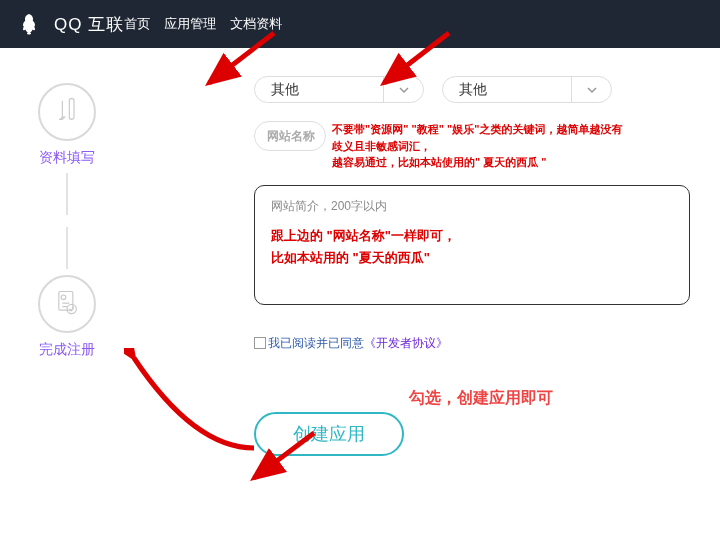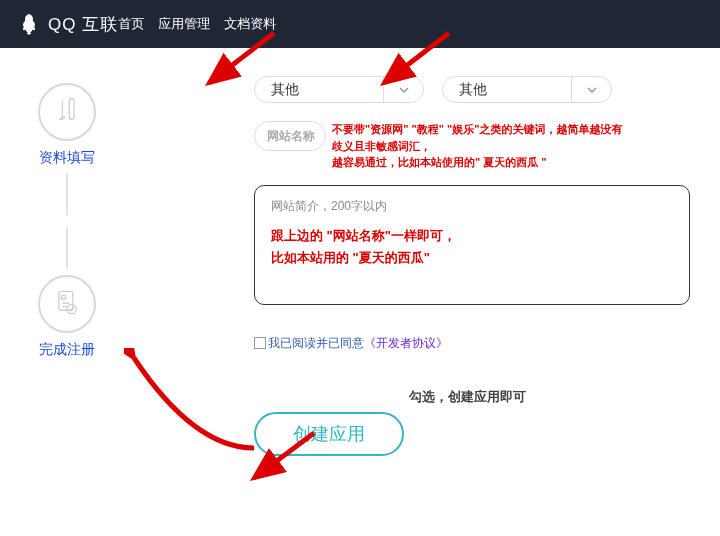--- a/index.html
+++ b/index.html
@@ -1,45 +1,45 @@
 <!DOCTYPE html>
 <html><head>
 <meta charset="utf-8">
 <style>
   * { box-sizing: border-box; margin: 0; padding: 0; }
   body { font-family: "Microsoft YaHei", Arial, sans-serif; width: 720px; height: 536px; overflow: hidden; background: #fff; }
   .header { background: #1e2733; height: 48px; display: flex; align-items: center; padding: 0 18px; color: #fff; }
-  .logo { display: flex; align-items: flex-end; gap: 6px; }
+  .logo { display: flex; align-items: flex-end; gap: 12px; }
   .logo-icon { width: 24px; height: 24px; }
   .logo-text { font-size: 17px; letter-spacing: 1px; font-weight: 300; }
   .nav { display: flex; gap: 14px; }
   .nav a { color: #fff; font-size: 13px; text-decoration: none; }
   .body { display: flex; }
   .sidebar { width: 140px; padding-top: 35px; display: flex; flex-direction: column; align-items: center; }
   .step { display: flex; flex-direction: column; align-items: center; }
   .step-circle { width: 58px; height: 58px; border: 2px solid #d9d9d9; border-radius: 50%; display: flex; align-items: center; justify-content: center; }
-  .step-label { margin-top: 8px; font-size: 14px; color: #1d4ed8; }
+  .step-label { margin-top: 8px; font-size: 14px; color: #8b5cf6; }
   .step-line { width: 2px; height: 42px; background: #e2e2e2; margin: 6px 0; }
   .main { flex: 1; padding: 28px 30px 0 120px; position: relative; }
   .row-selects { display: flex; gap: 18px; margin-bottom: 18px; }
   .select { display: flex; align-items: stretch; border: 1px solid #ddd; border-radius: 18px; height: 27px; overflow: hidden; width: 170px; }
   .select .sel-text { flex: 1; display: flex; align-items: center; padding: 0 16px; font-size: 14px; color: #333; }
   .select .sel-caret { width: 40px; border-left: 1px solid #ddd; display: flex; align-items: center; justify-content: center; }
   .name-row { display: flex; align-items: flex-start; margin-bottom: 14px; }
   .name-field { border: 1px solid #ddd; border-radius: 16px; height: 30px; padding: 0 12px; font-size: 12px; color: #aaa; display: flex; align-items: center; width: 72px; white-space: nowrap; font-weight: bold; }
   .name-annot { font-size: 11px; color: #d00; font-weight: bold; line-height: 1.5; margin-left: 6px; max-width: 300px; }
   .desc-box { border: 1px solid #333; border-radius: 10px; padding: 12px 16px; width: 436px; height: 120px; margin-bottom: 30px; }
   .desc-ph { font-size: 12px; color: #888; margin-bottom: 10px; }
   .desc-annot { font-size: 13px; color: #d00; font-weight: bold; line-height: 1.7; }
   .agree-row { display: flex; align-items: center; font-size: 12px; margin-bottom: 60px; }
   .cb { width: 12px; height: 12px; border: 1px solid #999; margin-right: 2px; }
   .agree-text { color: #2e5aac; }
   .agree-link { color: #6d28d9; }
   .submit-btn { border: 2px solid #2fb7c4; color: #2fb7c4; background: #fff; border-radius: 22px; height: 44px; width: 150px; font-size: 18px; display: flex; align-items: center; justify-content: center; cursor: pointer; }
-  .annot-check { position: absolute; color: #404040; font-weight: bold; font-size: 13px; }
+  .annot-check { position: absolute; color: #ef4444; font-weight: bold; font-size: 16px; }
   .arrow-svg { position: absolute; pointer-events: none; }
 </style>
 </head>
 <body>
 
 <div class="header">
   <div class="logo">
     <span class="logo-icon">
       <svg viewBox="0 0 24 24" fill="#fff">
           <path d="M12 2c-3 0-5 2.5-5 5 0 1 .2 1.7.2 1.7C5.8 10 5 11.6 5 13c0 .7.3 1.3.8 1.7-.5.9-.8 1.8-.8 2.5 0 .6.4 1 1 1 .5 0 1-.3 1.5-.8.3 1.3 1.3 2.4 2.5 2.9-.6.2-1 .6-1 1.1 0 .7.9 1.1 2 1.1s2-.4 2-1.1c0-.5-.4-.9-1-1.1 1.2-.5 2.2-1.6 2.5-2.9.5.5 1 .8 1.5.8.6 0 1-.4 1-1 0-.7-.3-1.6-.8-2.5.5-.4.8-1 .8-1.7 0-1.4-.8-3-2.2-4.3 0 0 .2-.7.2-1.7 0-2.5-2-5-5-5z"></path>

